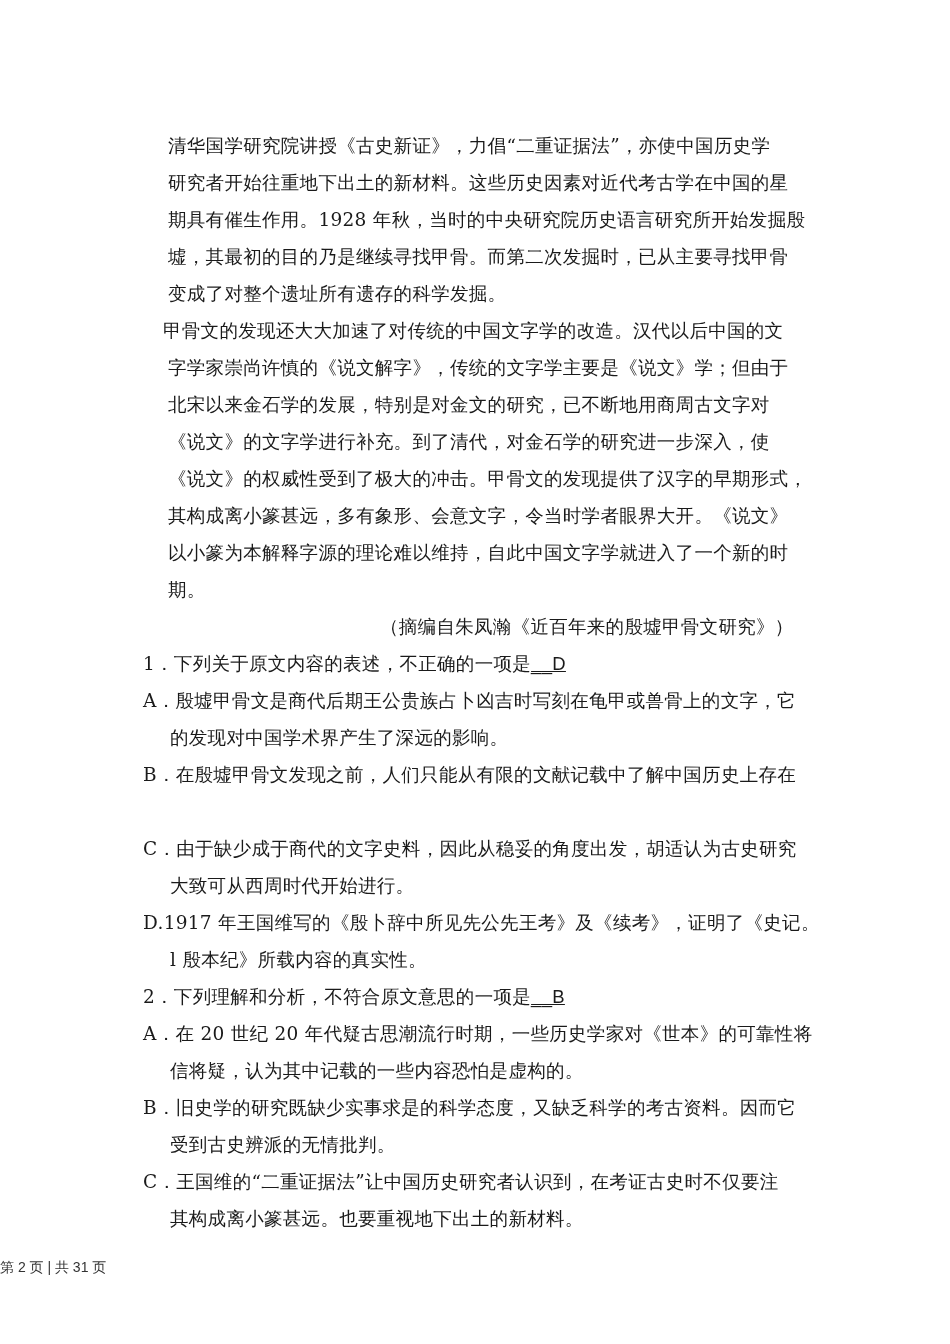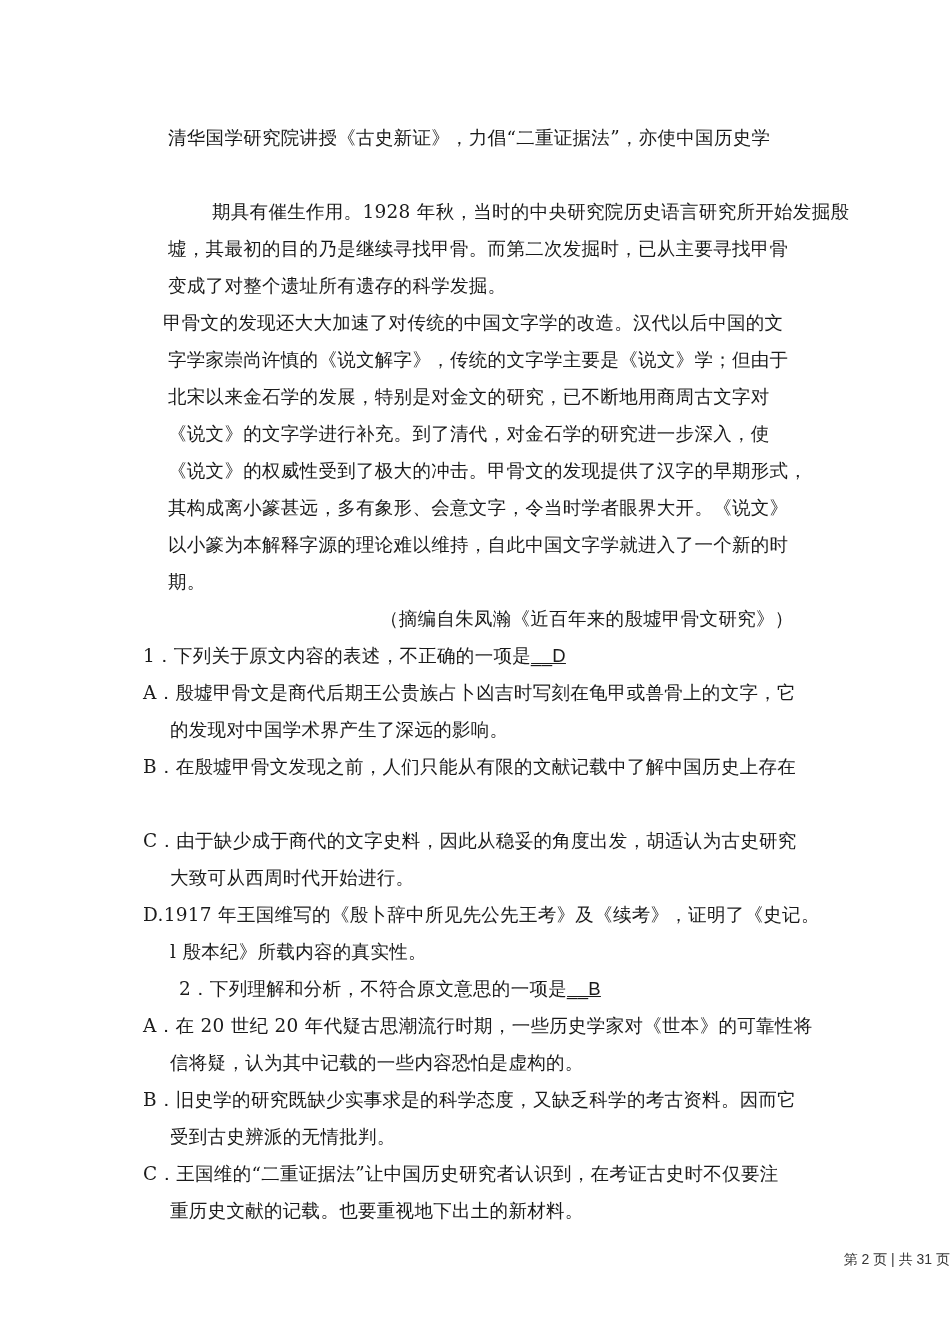--- a/index.html
+++ b/index.html
@@ -1,30 +1,31 @@
 <!DOCTYPE html>
 <html><head>
 <meta charset="utf-8">
 <style>
   html, body { margin: 0; padding: 0; background: #ffffff; }
   body { width: 950px; height: 1344px; position: relative; overflow: hidden;
          font-family: "DejaVu Serif", "Liberation Serif", serif; color: #1a1a1a; }
-  .page { position: absolute; left: 0; top: 8px; width: 950px; height: 1320px; }
+  .page { position: absolute; left: 0; top: 16px; width: 950px; height: 1320px; }
   .line { position: absolute; font-size: 18.5px; white-space: nowrap; line-height: 24px; letter-spacing: 0.3px; }
   .ans { text-decoration: underline; font-family: "Liberation Sans", sans-serif; }
-  .footer { position: absolute; top: 1243px; left: 0; width: 950px; text-align: right;
+  .footer { position: absolute; top: 1243px; left: 0; width: 950px; text-align: left;
             font-size: 14px; color: #333; font-family: "Liberation Sans", "DejaVu Sans", sans-serif; }
 </style>
 </head>
 <body>
 
 <div class="page">
 
   <div class="line" style="left:168px;top:118px;">清华国学研究院讲授《古史新证》，力倡“二重证据法”，亦使中国历史学</div>
-  <div class="line" style="left:168px;top:192px;margin-left:44px;">期具有催生作用。1928 年秋，当时的中央研究院历史语言研究所开始发掘殷</div>
+  <div class="line" style="left:168px;top:155px;">研究者开始往重地下出土的新材料。这些历史因素对近代考古学在中国的星</div>
+  <div class="line" style="left:168px;top:192px;">期具有催生作用。1928 年秋，当时的中央研究院历史语言研究所开始发掘殷</div>
   <div class="line" style="left:168px;top:229px;">墟，其最初的目的乃是继续寻找甲骨。而第二次发掘时，已从主要寻找甲骨</div>
   <div class="line" style="left:168px;top:266px;">变成了对整个遗址所有遗存的科学发掘。</div>
 
   <div class="line" style="left:168px;top:340px;">字学家崇尚许慎的《说文解字》，传统的文字学主要是《说文》学；但由于</div>
   <div class="line" style="left:163px;top:303px;">甲骨文的发现还大大加速了对传统的中国文字学的改造。汉代以后中国的文</div>
   <div class="line" style="left:168px;top:377px;">北宋以来金石学的发展，特别是对金文的研究，已不断地用商周古文字对</div>
   <div class="line" style="left:168px;top:414px;">《说文》的文字学进行补充。到了清代，对金石学的研究进一步深入，使</div>
   <div class="line" style="left:168px;top:451px;">《说文》的权威性受到了极大的冲击。甲骨文的发现提供了汉字的早期形式，</div>
   <div class="line" style="left:168px;top:488px;">其构成离小篆甚远，多有象形、会意文字，令当时学者眼界大开。《说文》</div>
   <div class="line" style="left:168px;top:525px;">以小篆为本解释字源的理论难以维持，自此中国文字学就进入了一个新的时</div>
@@ -36,24 +37,24 @@
     <span>1．下列关于原文内容的表述，不正确的一项是</span><span class="ans">__D</span>
   </div>
   <div class="line" style="left:143px;top:673px;">A．殷墟甲骨文是商代后期王公贵族占卜凶吉时写刻在龟甲或兽骨上的文字，它</div>
   <div class="line" style="left:170px;top:710px;">的发现对中国学术界产生了深远的影响。</div>
   <div class="line" style="left:143px;top:747px;">B．在殷墟甲骨文发现之前，人们只能从有限的文献记载中了解中国历史上存在</div>
   <div class="line" style="left:143px;top:821px;">C．由于缺少成于商代的文字史料，因此从稳妥的角度出发，胡适认为古史研究</div>
   <div class="line" style="left:170px;top:858px;">大致可从西周时代开始进行。</div>
   <div class="line" style="left:143px;top:895px;">D.1917 年王国维写的《殷卜辞中所见先公先王考》及《续考》，证明了《史记。</div>
   <div class="line" style="left:170px;top:932px;">l 殷本纪》所载内容的真实性。</div>
 
-  <div class="line" style="left:143px;top:969px;margin-left:36px;">
+  <div class="line" style="left:143px;top:969px;">
     <span>2．下列理解和分析，不符合原文意思的一项是</span><span class="ans">__B</span>
   </div>
   <div class="line" style="left:143px;top:1006px;">A．在 20 世纪 20 年代疑古思潮流行时期，一些历史学家对《世本》的可靠性将</div>
   <div class="line" style="left:170px;top:1043px;">信将疑，认为其中记载的一些内容恐怕是虚构的。</div>
   <div class="line" style="left:143px;top:1080px;">B．旧史学的研究既缺少实事求是的科学态度，又缺乏科学的考古资料。因而它</div>
   <div class="line" style="left:170px;top:1117px;">受到古史辨派的无情批判。</div>
   <div class="line" style="left:143px;top:1154px;">C．王国维的“二重证据法”让中国历史研究者认识到，在考证古史时不仅要注</div>
-  <div class="line" style="left:170px;top:1191px;">重历史文献的记载。也要重视地下出土的新材料。</div>
+  <div class="line" style="left:170px;top:1191px;">其构成离小篆甚远。也要重视地下出土的新材料。</div>
 
   <div class="footer">第 2 页 | 共 31 页</div>
 </div>
 
 </body></html>

